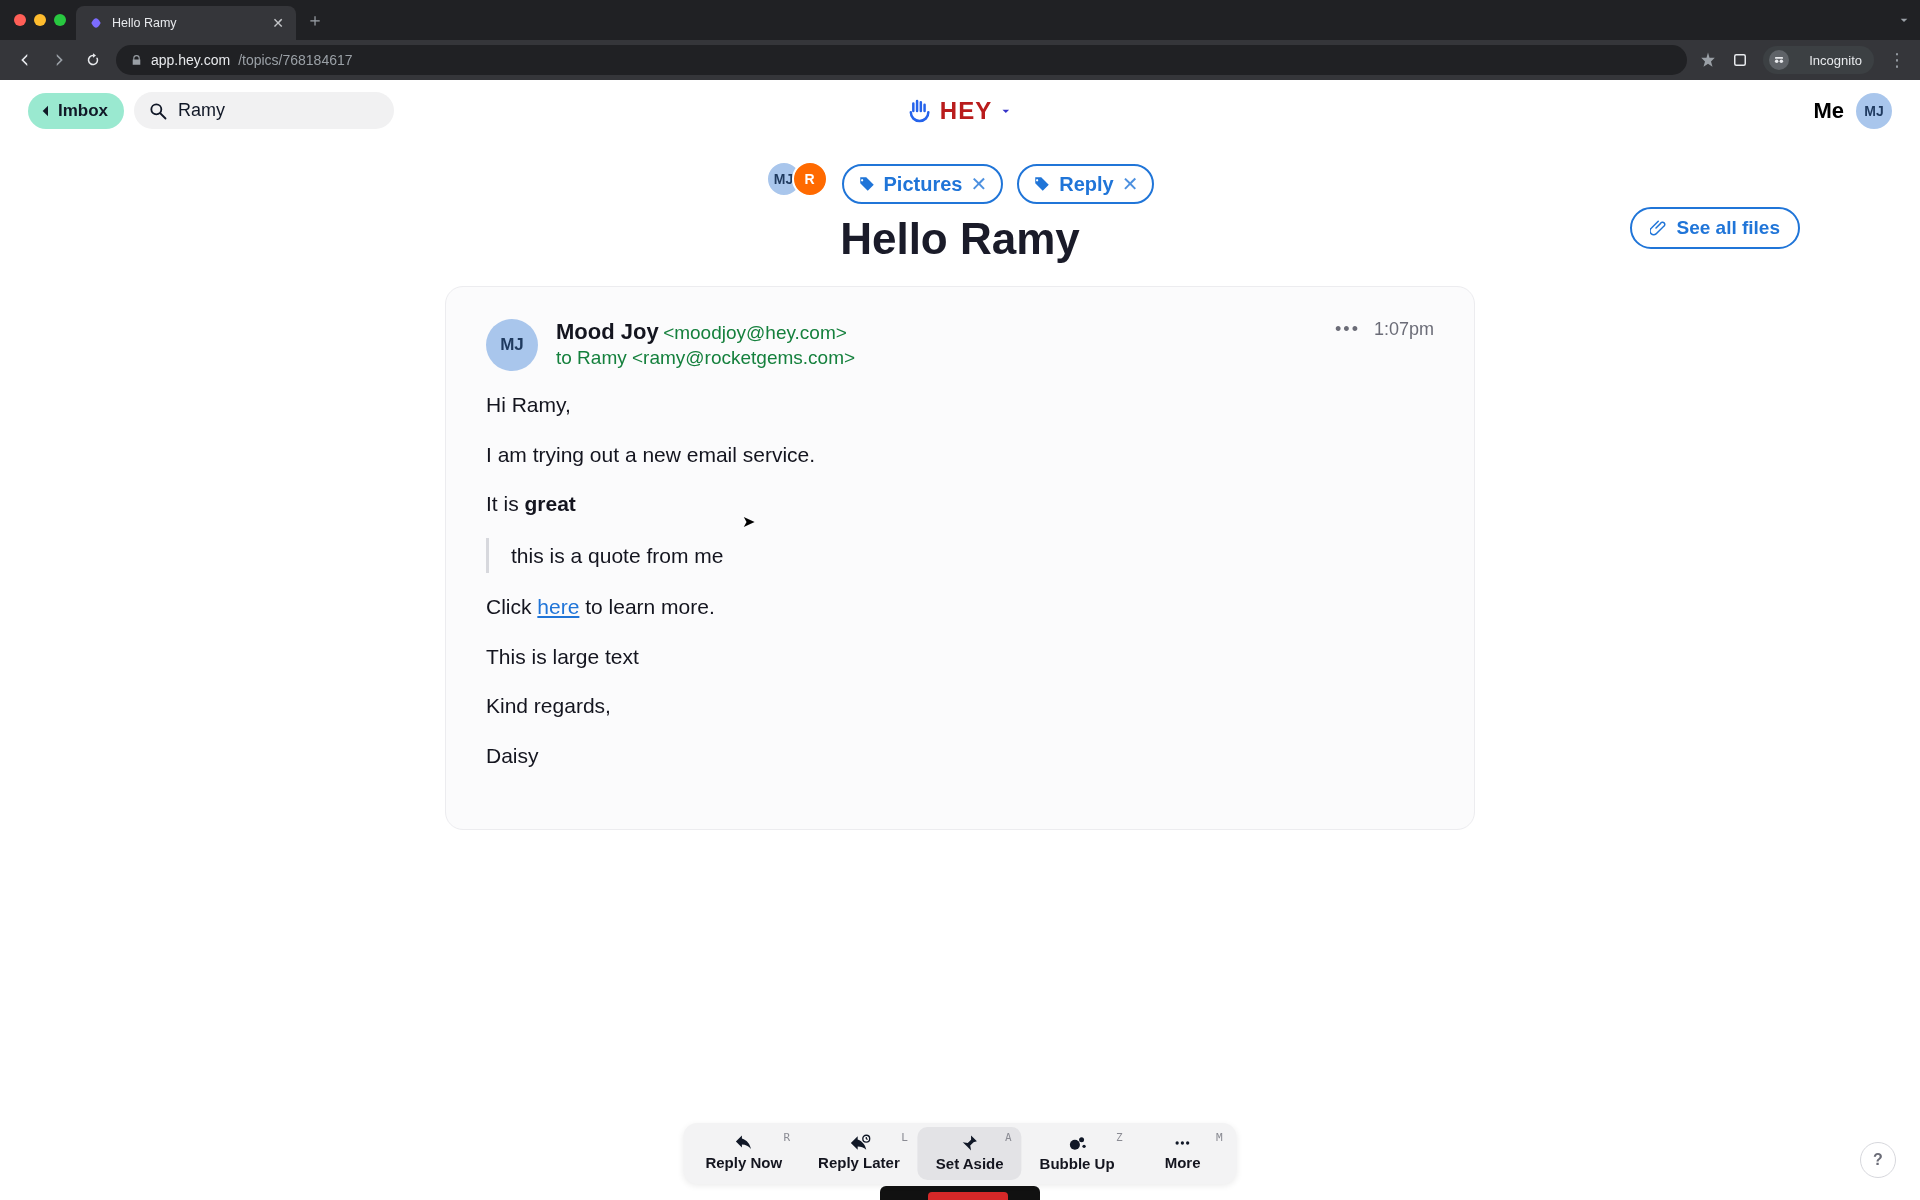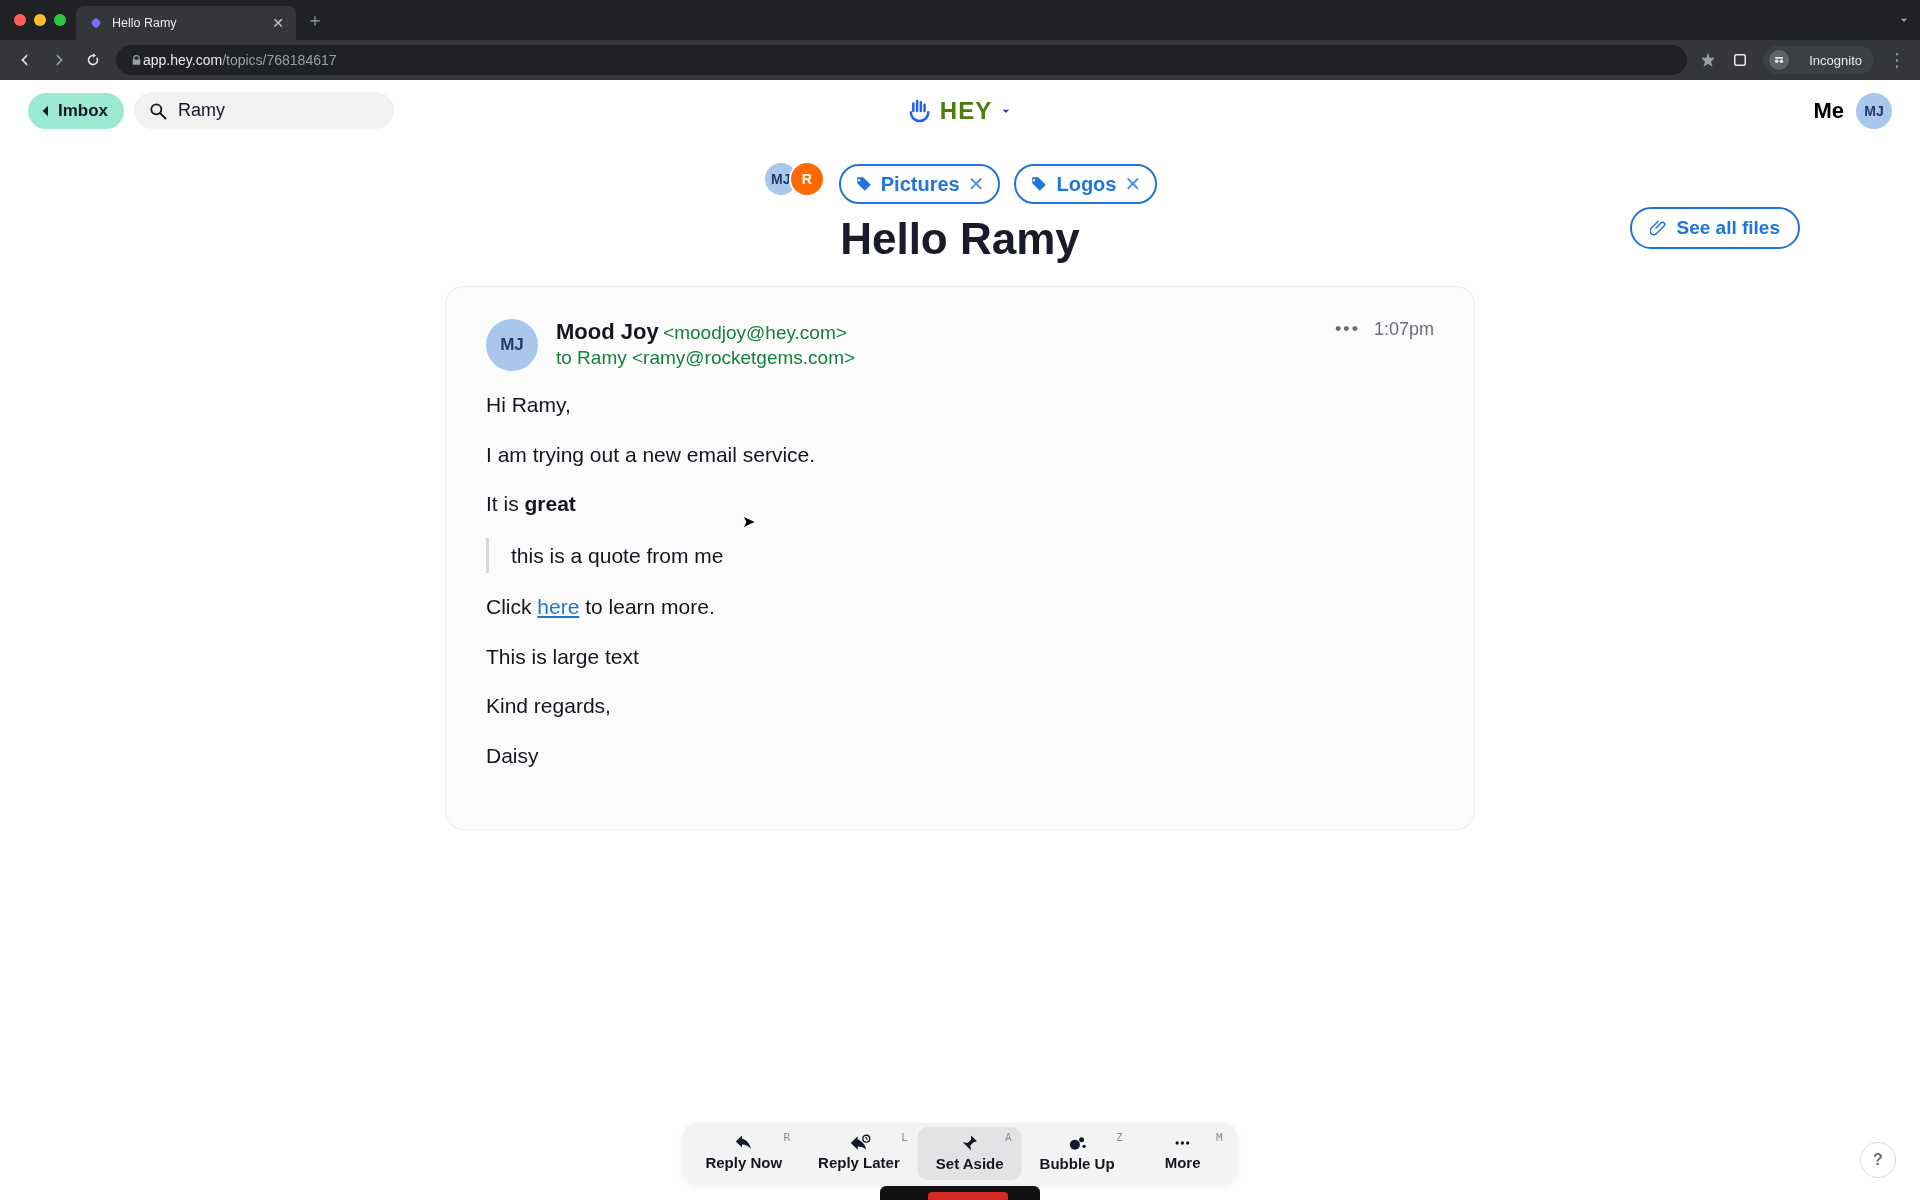--- a/index.html
+++ b/index.html
@@ -28,21 +28,21 @@
   .tab-strip .caret { color:#9aa0a6; }
 
   .toolbar {
     display:flex; align-items:center; gap:12px;
     height:40px; padding:0 14px;
     background:#35363a;
   }
   .nav-btn { color:#9aa0a6; display:flex; align-items:center; justify-content:center; width:22px; height:22px; cursor:pointer; }
   .nav-btn.active { color:#e8eaed; }
   .omnibox {
-    flex:1; display:flex; align-items:center; 
+    flex:1; display:flex; align-items:center; gap:8px;
     background:#202124; border-radius:20px; height:30px; padding:0 14px;
     color:#9aa0a6; font-size:14px;
   }
   .omnibox .lock { color:#9aa0a6; }
   .omnibox .url-host { color:#e8eaed; }
   .toolbar-right { display:flex; align-items:center; gap:14px; color:#e8eaed; font-size:13px; }
   .incog-badge { display:flex; align-items:center; gap:20px; background:#3c4043; padding:4px 12px 4px 6px; border-radius:16px; }
   .incog-icon { width:20px; height:20px; border-radius:50%; background:#5f6368; display:flex;align-items:center;justify-content:center; }
   .three-dots-v { font-size:18px; color:#9aa0a6; cursor:pointer; }
 
@@ -66,21 +66,21 @@
     padding:8px 16px 8px 10px; border-radius:22px; cursor:pointer;
   }
   .search-pill {
     display:flex; align-items:center; gap:10px;
     background:#f1f1f2; border-radius:22px;
     padding:8px 22px 8px 14px; min-width:260px; cursor:text;
     font-size:18px; color:#111827;
   }
   .search-pill .icon { color:#111827; }
   .app-header .center { position:absolute; left:50%; transform:translateX(-50%); display:flex; align-items:center; gap:6px; cursor:pointer; }
-  .hey-logo { display:flex; align-items:center; gap:4px; font-weight:900; font-size:24px; letter-spacing:1px; color:#4d7c0f; }
+  .hey-logo { display:flex; align-items:center; gap:4px; font-weight:900; font-size:24px; letter-spacing:1px; color:#b91c1c; }
   .hey-logo .hand { color:#2563eb; }
   .hey-caret { color:#3533c8; }
   .app-header .right { display:flex; align-items:center; gap:12px; }
   .me-link { font-size:22px; font-weight:600; cursor:pointer; }
   .avatar { width:36px; height:36px; border-radius:50%; display:flex; align-items:center; justify-content:center; font-weight:700; }
   .avatar.mj { background:#a9c6ec; color:#1f3a5f; font-size:14px; }
 
   
   .thread-head { text-align:center; padding:16px 0 8px; position:relative; }
   .participants { display:flex; justify-content:center; align-items:center; gap:14px; margin-bottom:10px; flex-wrap:wrap; }
@@ -307,21 +307,21 @@
         </span>
         <span>Pictures</span>
         <span class="x">✕</span>
       </div>
       <div class="tag-chip">
         <span>
           <svg width="18" height="18" viewBox="0 0 24 24">
               <path fill="currentColor" d="M3 3h8l10 10-8 8L3 11V3zm4 4a1.5 1.5 0 1 0 0 .001z"></path>
             </svg>
         </span>
-        <span>Logos</span>
+        <span>Reply</span>
         <span class="x">✕</span>
       </div>
     </div>
     <h1 class="thread-title">Hello Ramy</h1>
     <div class="see-all">
       <span>
         <svg width="18" height="18" viewBox="0 0 24 24">
             <path fill="none" stroke="currentColor" stroke-width="2" stroke-linecap="round" d="M8 12l6-6a3 3 0 1 1 4 4l-9 9a5 5 0 1 1-7-7l9-9"></path>
           </svg>
       </span>

